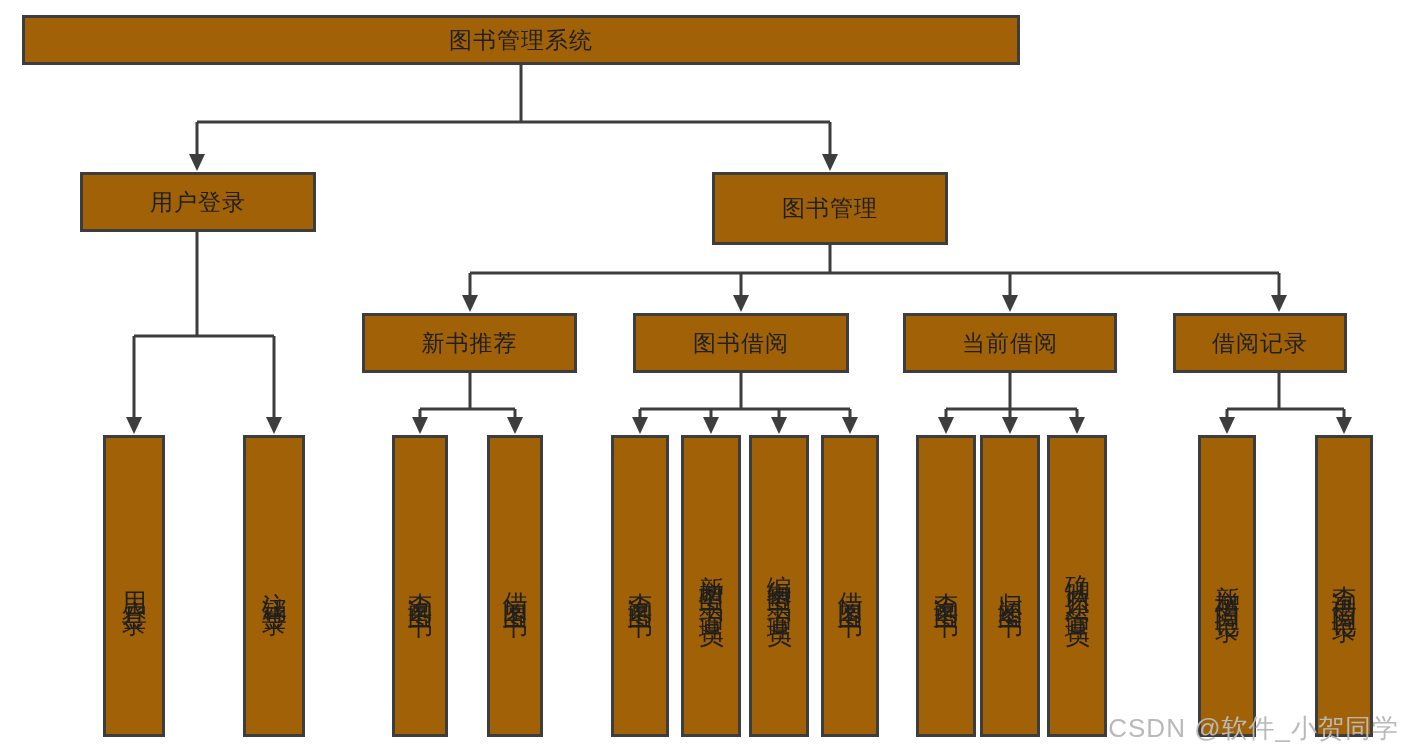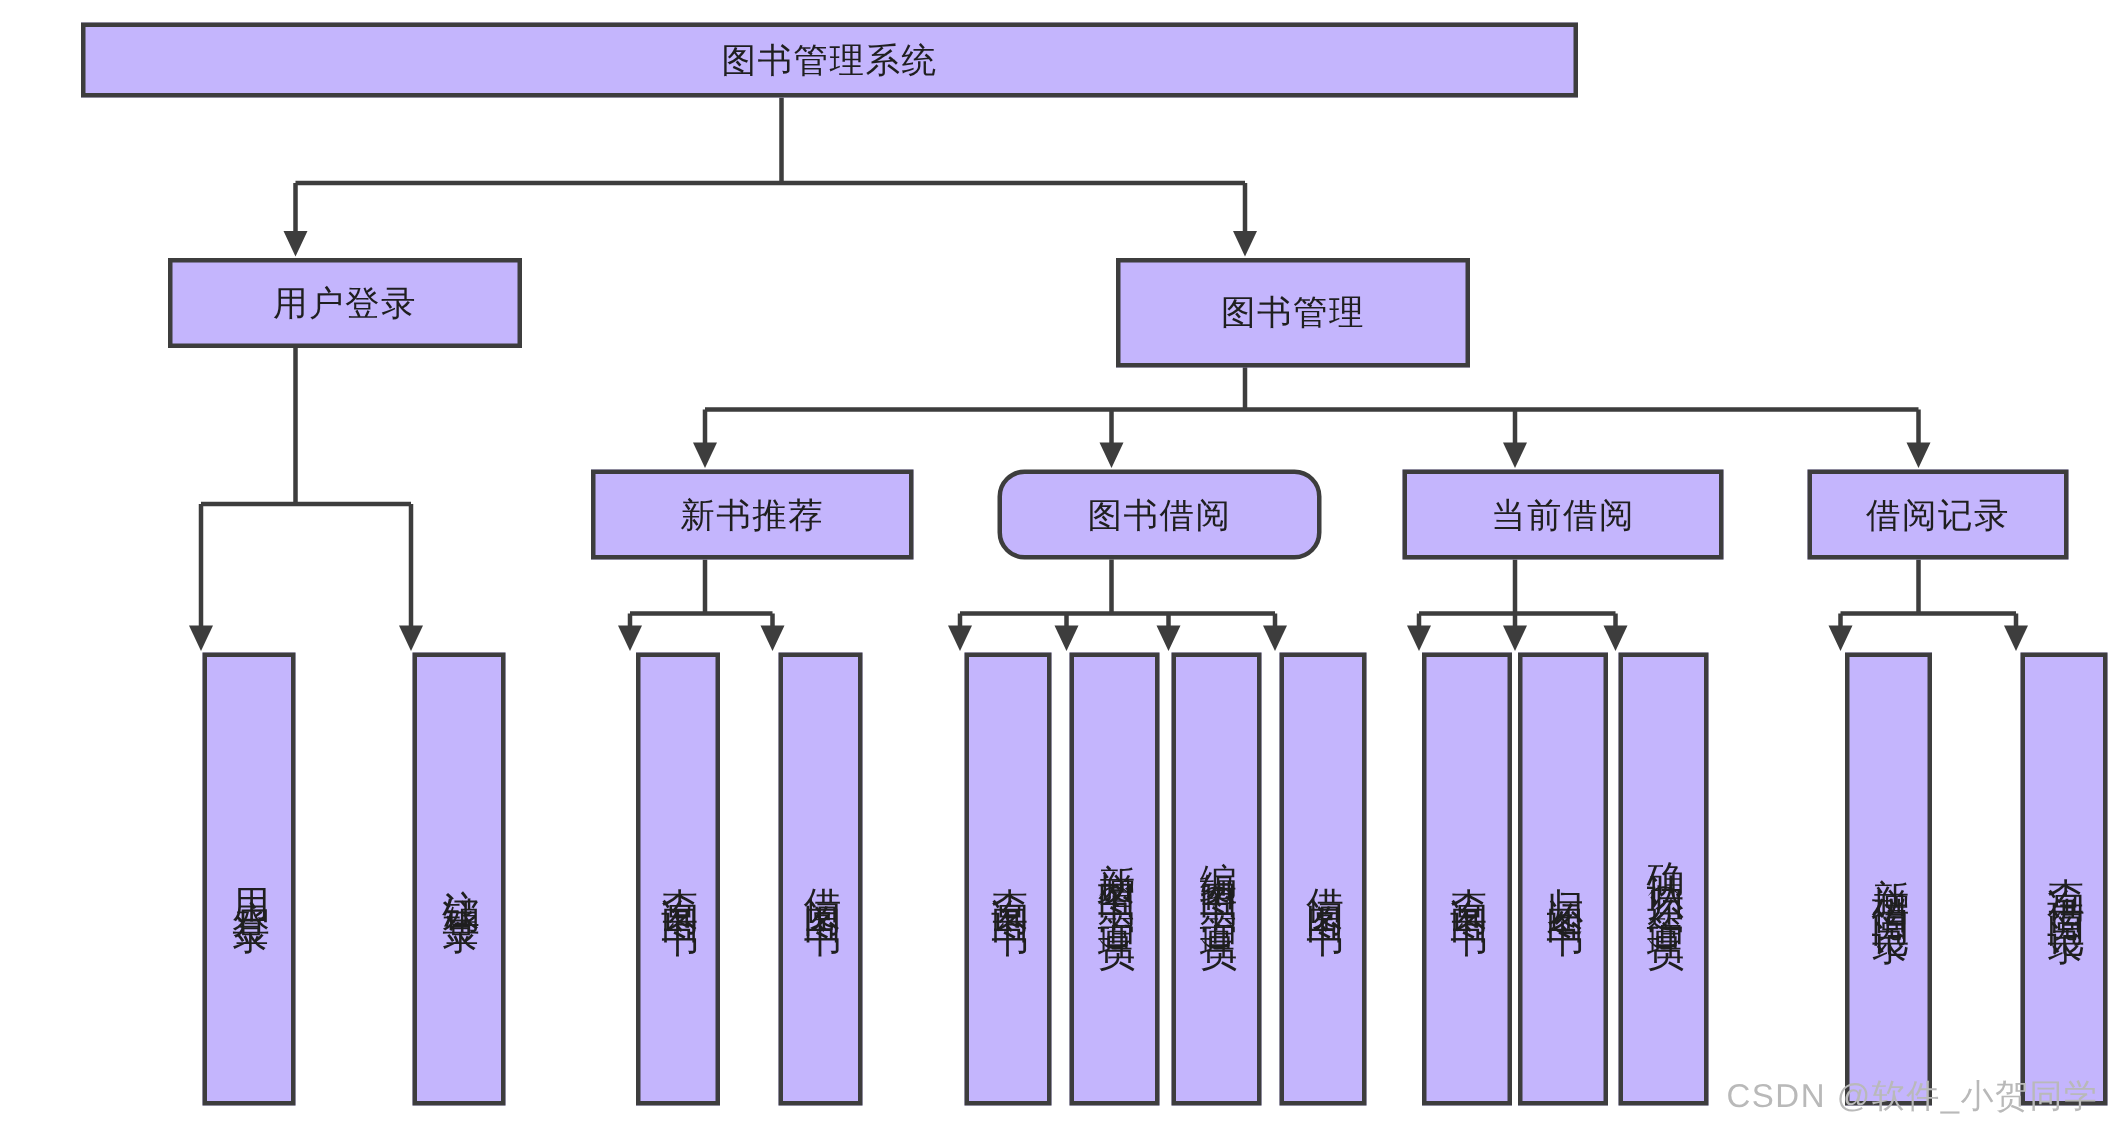--- a/index.html
+++ b/index.html
@@ -6,33 +6,33 @@
   body {
     width:1405px; height:747px;
     background:#ffffff;
     font-family:"Liberation Sans", sans-serif;
     position:relative; overflow:hidden;
   }
   .canvas { position:absolute; left:0; top:0; width:1405px; height:747px; }
   svg.connectors { position:absolute; left:0; top:0; z-index:1; }
   .box {
     position:absolute; box-sizing:border-box;
-    border:3px solid #3d3d3d; background:#c4b5fd;
+    border:3px solid #3d3d3d; background:#a16207;
     display:flex; align-items:center; justify-content:center;
-    color:#1f1f1f; z-index:2;margin-left:32px;
+    color:#1f1f1f; z-index:2;
   }
   .h-box { font-size:23px; letter-spacing:1px; }
   .v-box span{
     writing-mode:vertical-rl; text-orientation:mixed;
     font-size:25px; line-height:1.1; letter-spacing:7px;
     white-space:nowrap;
   }
   .watermark {
     position:absolute; right:6px; bottom:1px;
-    font-size:22px; color:#b9b9b9; letter-spacing:1px;
+    font-size:26px; color:#b9b9b9; letter-spacing:1px;
     z-index:5; pointer-events:none;
   }
 </style>
 </head>
 <body>
 
 <div class="canvas">
 
   <svg class="connectors" width="1405" height="747" viewBox="0 0 1405 747">
     <g stroke="#3d3d3d" stroke-width="3" fill="none">
@@ -81,21 +81,21 @@
   <div class="box h-box" style="left:80px; top:172px; width:236px; height:60px;">
     <span>用户登录</span>
   </div>
   <div class="box h-box" style="left:712px; top:172px; width:236px; height:73px;">
     <span>图书管理</span>
   </div>
 
   <div class="box h-box" style="left:362px; top:313px; width:215px; height:60px;">
     <span>新书推荐</span>
   </div>
-  <div class="box h-box" style="left:633px; top:313px; width:216px; height:60px;border-radius:18px;">
+  <div class="box h-box" style="left:633px; top:313px; width:216px; height:60px;">
     <span>图书借阅</span>
   </div>
   <div class="box h-box" style="left:903px; top:313px; width:214px; height:60px;">
     <span>当前借阅</span>
   </div>
   <div class="box h-box" style="left:1173px; top:313px; width:174px; height:60px;">
     <span>借阅记录</span>
   </div>
 
   <div class="box v-box" style="left:103px; top:435px; width:62px; height:302px;">

